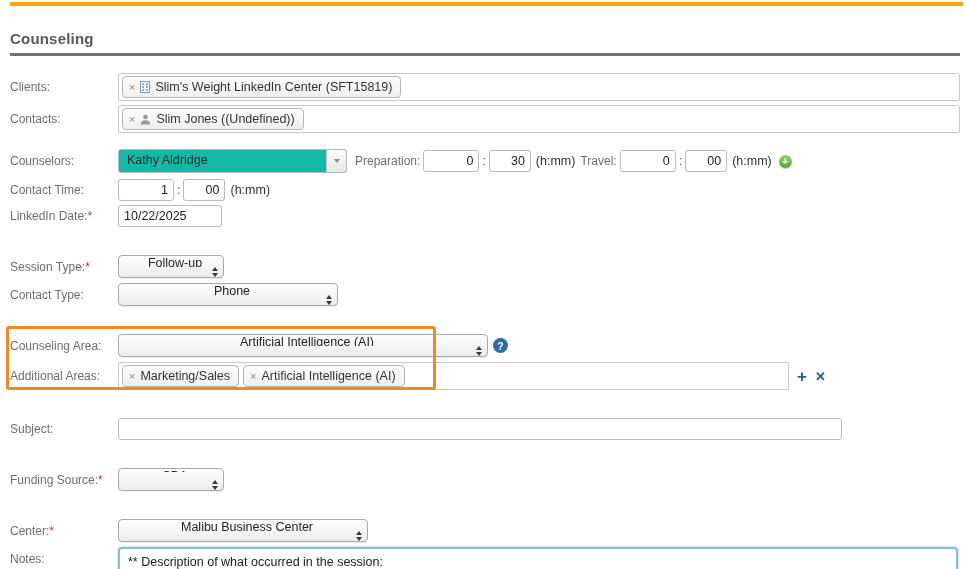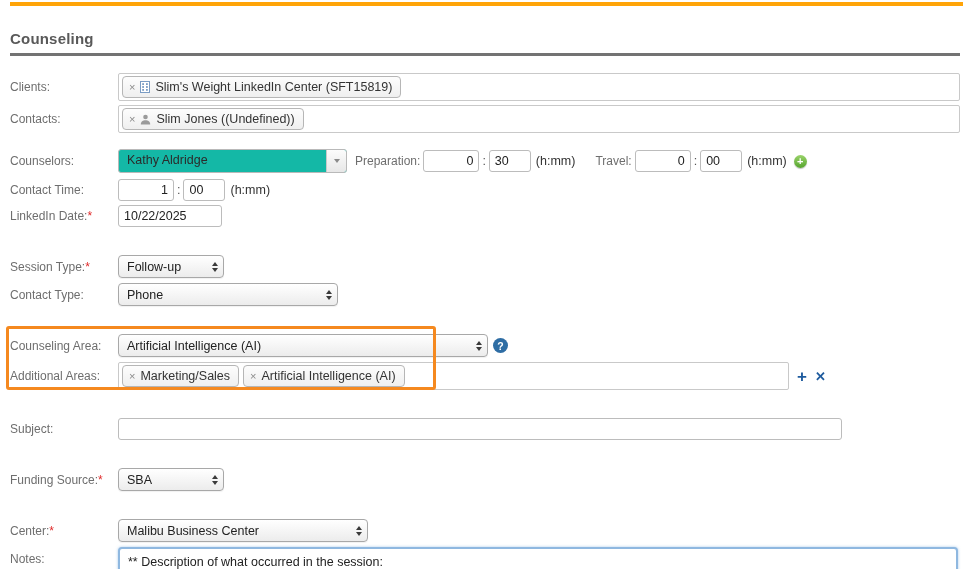--- a/index.html
+++ b/index.html
@@ -24,32 +24,32 @@
   .combo{display:flex;width:227px;height:22px;border:1px solid #b9b9b9;border-radius:3px;
          overflow:hidden;background:#14b8a6;}
   .combo-text{flex:1;padding:3px 0 0 8px;font-size:12.5px;color:#2b2b2b;}
   .combo-btn{width:19px;border-left:1px solid #c9c9c9;background:linear-gradient(#fcfcfc,#e7e7e7);
              display:flex;align-items:center;justify-content:center;}
   .tri-dn-sm{width:0;height:0;border-left:3.5px solid transparent;border-right:3.5px solid transparent;
              border-top:4px solid #8a8a8a;}
   
   .select{display:flex;align-items:center;height:21px;border:1px solid #a8a8a8;border-radius:4px;
           background:linear-gradient(#ffffff,#ececec);font-size:12.5px;color:#222;
-          padding-left:8px;box-shadow:0 1px 1px rgba(0,0,0,.06);}
+          padding-left:8px;box-shadow:0 1px 1px rgba(0,0,0,.06);flex-direction:column;}
   .select .sel-text{white-space:nowrap;overflow:hidden;}
   .stepper{margin-left:auto;display:flex;flex-direction:column;gap:2px;padding:0 5px 0 6px;}
   .tri-up{width:0;height:0;border-left:3.5px solid transparent;border-right:3.5px solid transparent;
           border-bottom:4px solid #3a3a3a;}
   .tri-dn{width:0;height:0;border-left:3.5px solid transparent;border-right:3.5px solid transparent;
           border-top:4px solid #3a3a3a;}
   
   .txt{height:20px;border:1px solid #bcbcbc;border-radius:3px;font-family:"Liberation Sans",sans-serif;
        font-size:12.5px;color:#222;padding:0 5px;outline:none;background:#fff;}
   .time-h{width:44px;text-align:right;}
-  .time-m{width:30px;text-align:left;}
+  .time-m{width:30px;text-align:right;}
   .date-in{width:92px;}
   .subject-in{width:712px;}
   .colon{color:#555;font-size:12.5px;margin:0 3px;}
   .unit{font-size:12.5px;color:#333;margin-left:5px;}
   .sub-label{font-size:12px;color:#6e6e6e;}
   
   .icon{display:inline-flex;align-items:center;justify-content:center;}
   .green-plus{width:13px;height:13px;border-radius:50%;background:linear-gradient(#9ad36a,#55a42e);
               color:#fff;font-size:11px;font-weight:bold;line-height:12px;display:flex;
               align-items:center;justify-content:center;margin-left:7px;cursor:pointer;
@@ -122,21 +122,21 @@
         <span class="combo-text">Kathy Aldridge</span>
         <span class="combo-btn">
             <span class="tri-dn-sm"></span>
           </span>
       </div>
       <span class="sub-label" style="margin-left:8px;">Preparation:</span>
       <input class="txt time-h" style="margin-left: 3px;" value="0">
       <span class="colon">:</span>
       <input class="txt time-m" value="30" style="">
       <span class="unit">(h:mm)</span>
-      <span class="sub-label" style="margin-left:20px;text-align:center;">Travel:</span>
+      <span class="sub-label" style="margin-left:5px;text-align:center;">Travel:</span>
       <input class="txt time-h" style="margin-left: 3px;" value="0">
       <span class="colon">:</span>
       <input class="txt time-m" value="00" style="">
       <span class="unit">(h:mm)</span>
       <span class="green-plus">+</span>
     </div>
 
     <div class="row mb4">
       <div class="label">Contact Time:</div>
       <input class="txt time-h" value="1" style="">

